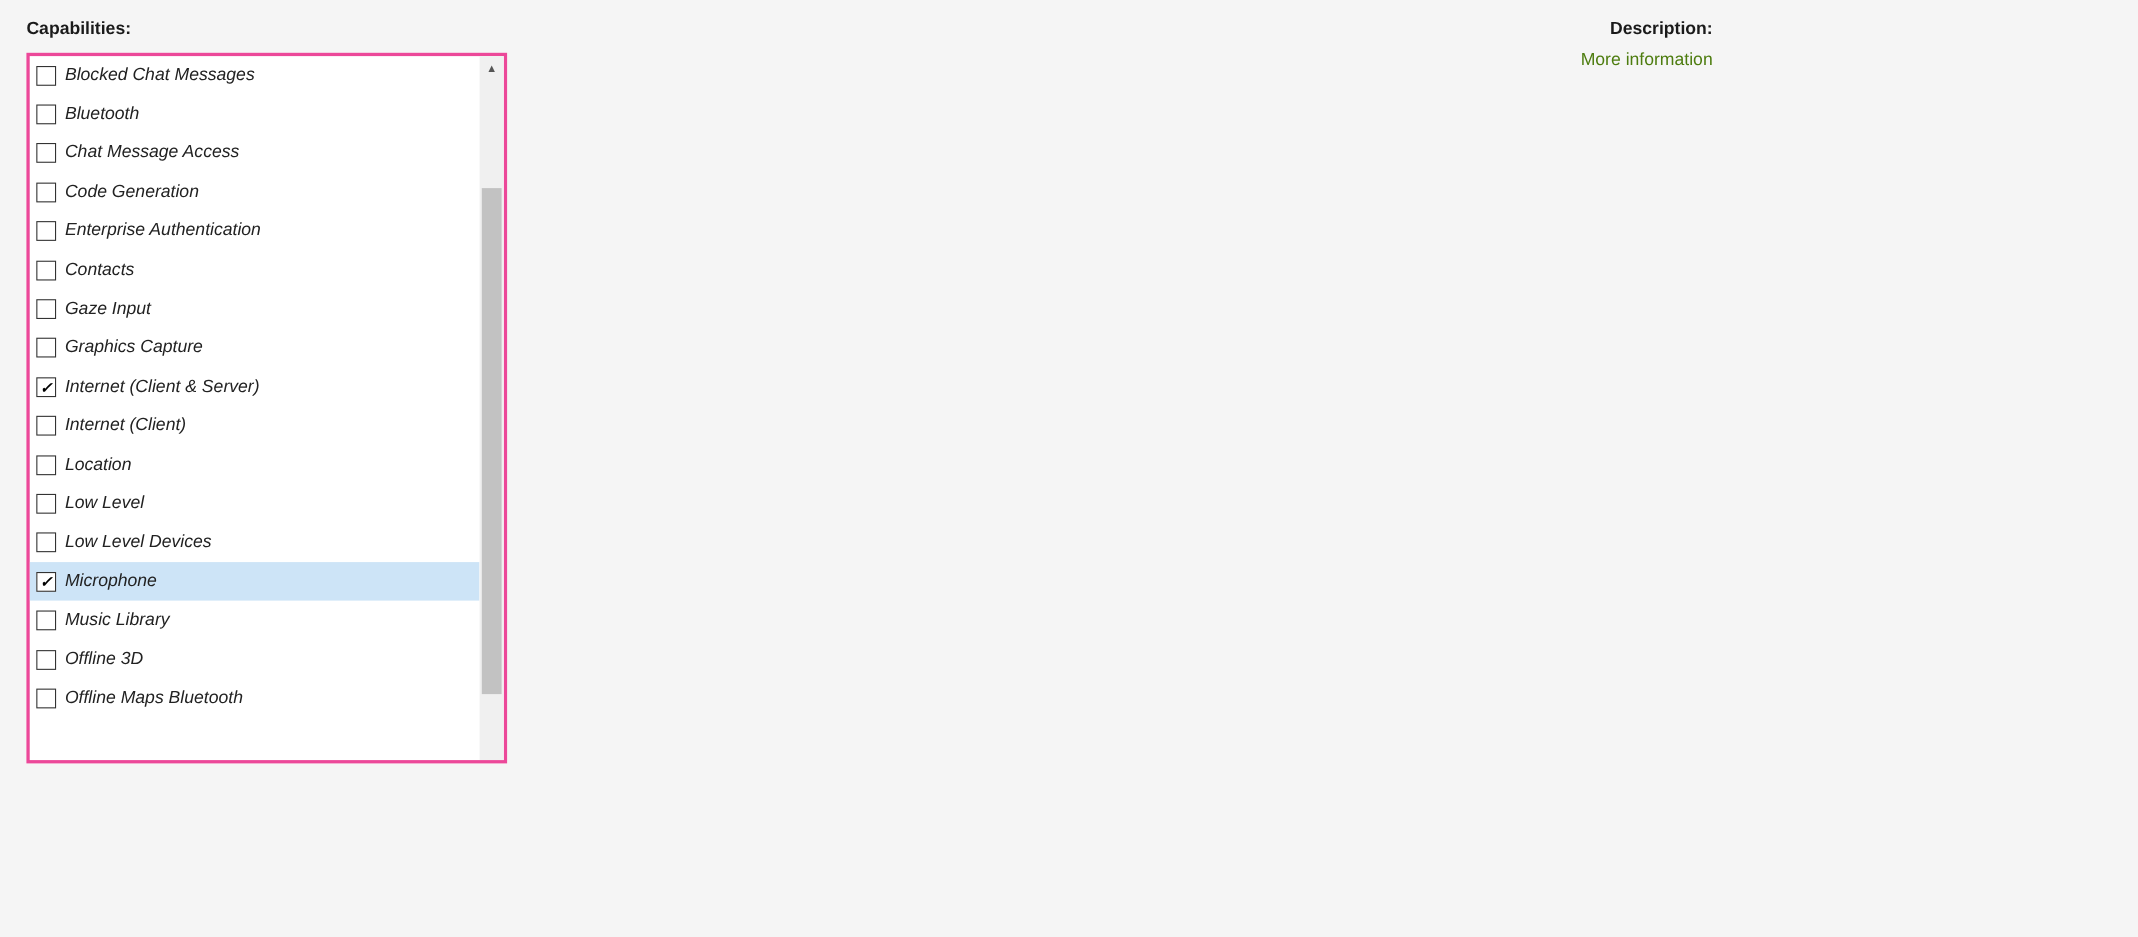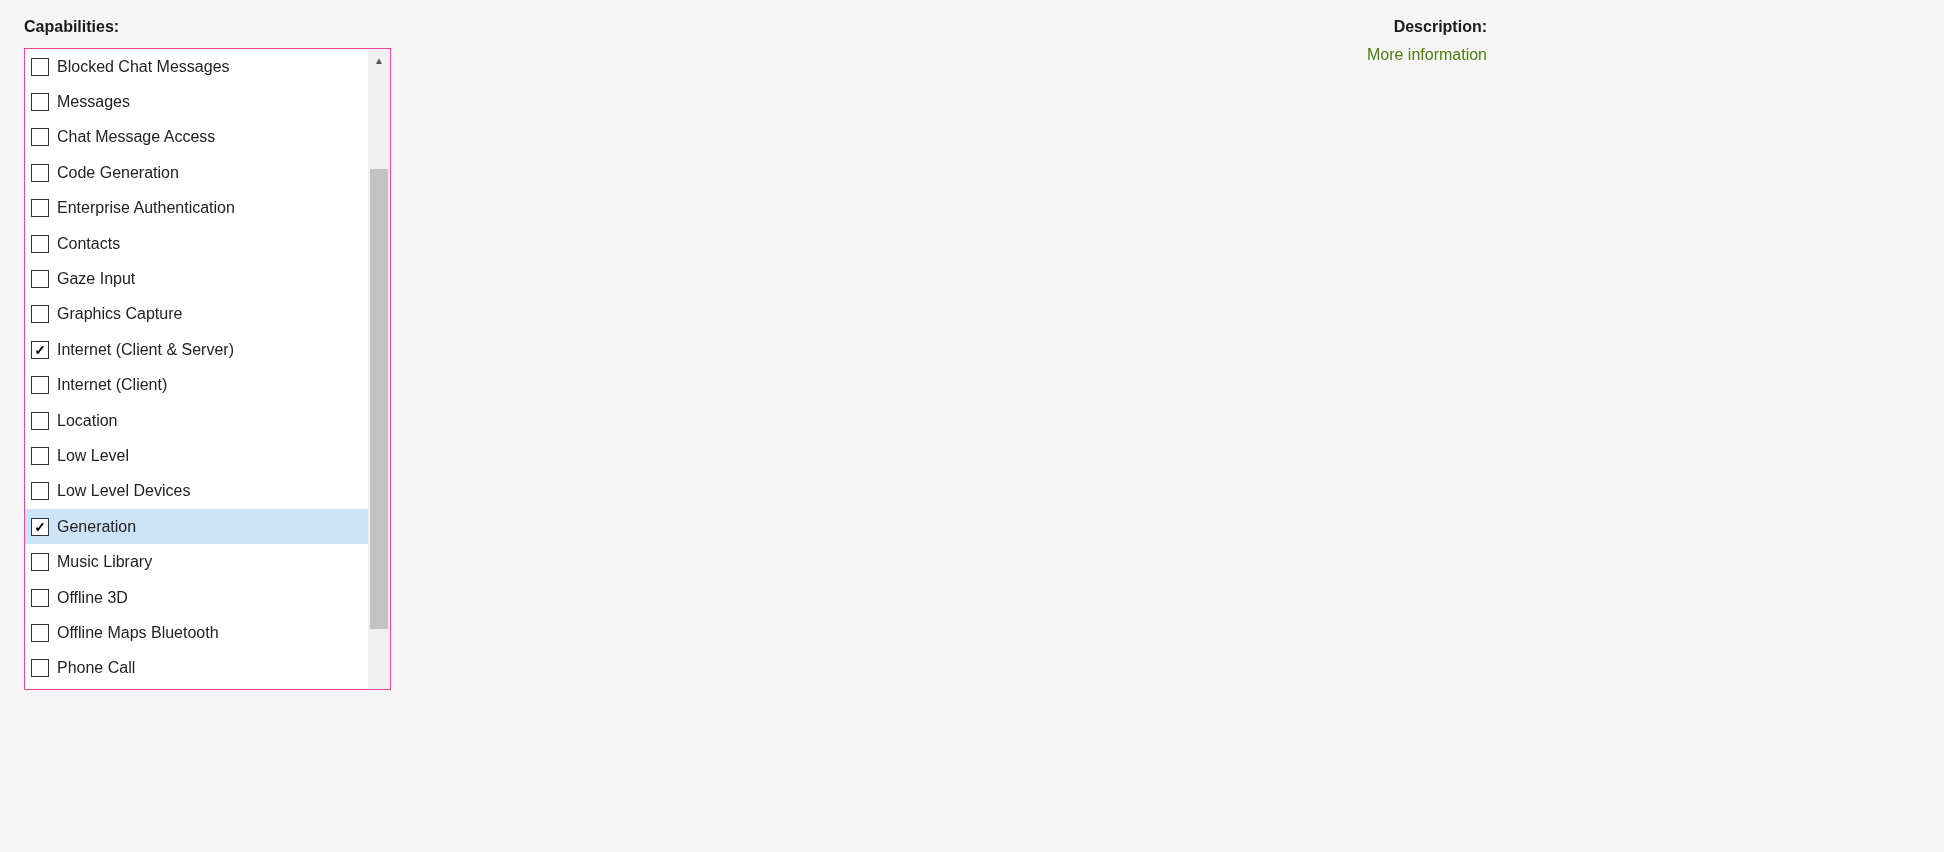--- a/index.html
+++ b/index.html
@@ -13,41 +13,42 @@
     height: 852px;
     overflow: hidden;
   }
   .container {
     display: flex;
     padding: 18px 24px 0 24px;
     box-sizing: border-box;
     height: 100%;
   }
   .left-col {
-    width: 367px;
+    width: 437px;
     display: flex;
     flex-direction: column;
   }
   .right-col {
     flex: 1;
     padding-left: 36px;
     max-width: 1060px;
     text-align: right;
   }
   .section-heading {
     font-weight: 700;
     font-size: 16px;
     margin: 0 0 12px 0;
   }
   .listbox {
-    border: 1px solid #ec4899;
+    border: 3px solid #ec4899;
     background: #ffffff;
     height: 640px;
     position: relative;
     overflow: hidden;
+    font-style: italic;
   }
   .listbox-inner {
     position: absolute;
     left: 0;
     top: 0;
     right: 22px;
     bottom: 0;
     overflow: hidden;
   }
   .item {
@@ -135,21 +136,21 @@
   <div class="left-col">
     <div class="section-heading">Capabilities:</div>
     <div class="listbox">
       <div class="listbox-inner" id="items-host">
           <div class="item">
             <span class="checkbox"></span>
             <span>Blocked Chat Messages</span>
           </div>
           <div class="item">
             <span class="checkbox"></span>
-            <span>Messages</span>
+            <span>Bluetooth</span>
           </div>
           <div class="item">
             <span class="checkbox"></span>
             <span>Chat Message Access</span>
           </div>
           <div class="item">
             <span class="checkbox"></span>
             <span>Code Generation</span>
           </div>
           <div class="item">
@@ -183,37 +184,33 @@
           <div class="item">
             <span class="checkbox"></span>
             <span>Low Level</span>
           </div>
           <div class="item">
             <span class="checkbox"></span>
             <span>Low Level Devices</span>
           </div>
           <div class="item selected">
             <span class="checkbox checked"></span>
-            <span>Generation</span>
+            <span>Microphone</span>
           </div>
           <div class="item">
             <span class="checkbox"></span>
             <span>Music Library</span>
           </div>
           <div class="item">
             <span class="checkbox"></span>
             <span>Offline 3D</span>
           </div>
           <div class="item">
             <span class="checkbox"></span>
             <span>Offline Maps Bluetooth</span>
-          </div>
-          <div class="item">
-            <span class="checkbox"></span>
-            <span>Phone Call</span>
           </div>
         </div>
       <div class="scroll-region">
         <div class="scroll-up">▲</div>
         <div class="scroll-thumb"></div>
       </div>
     </div>
   </div>
   <div class="right-col">
     <div class="section-heading">Description:</div>

